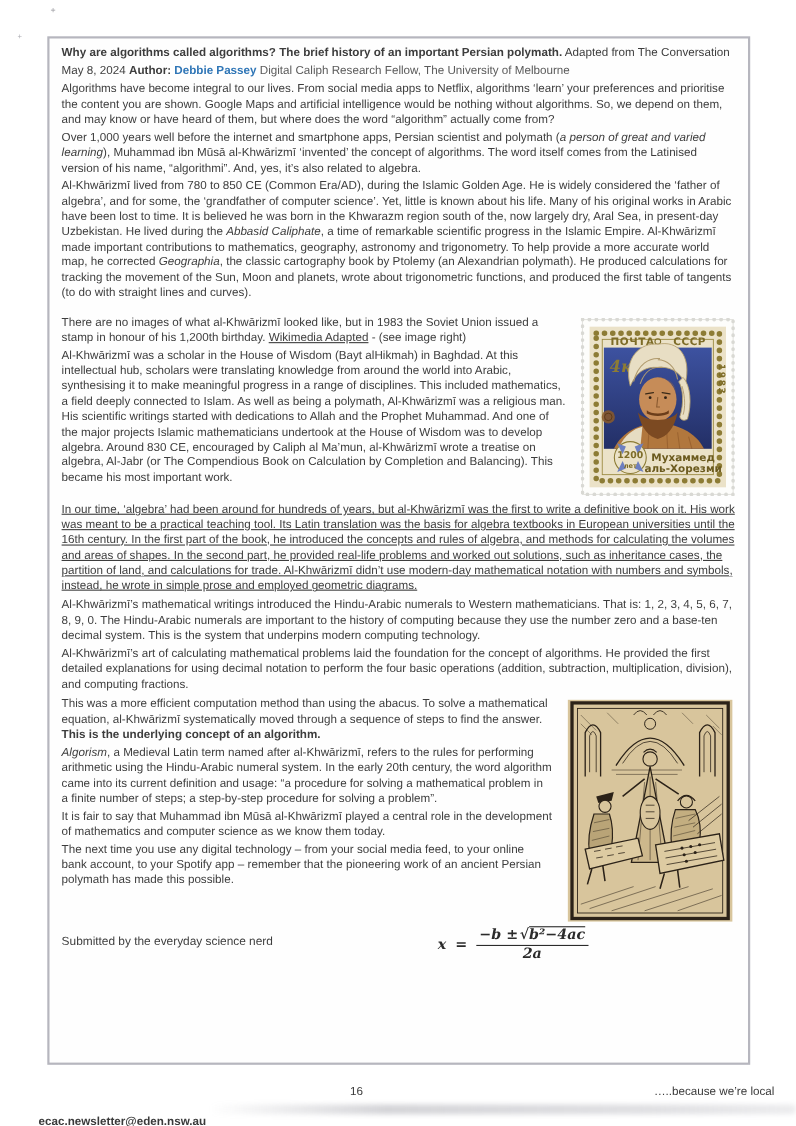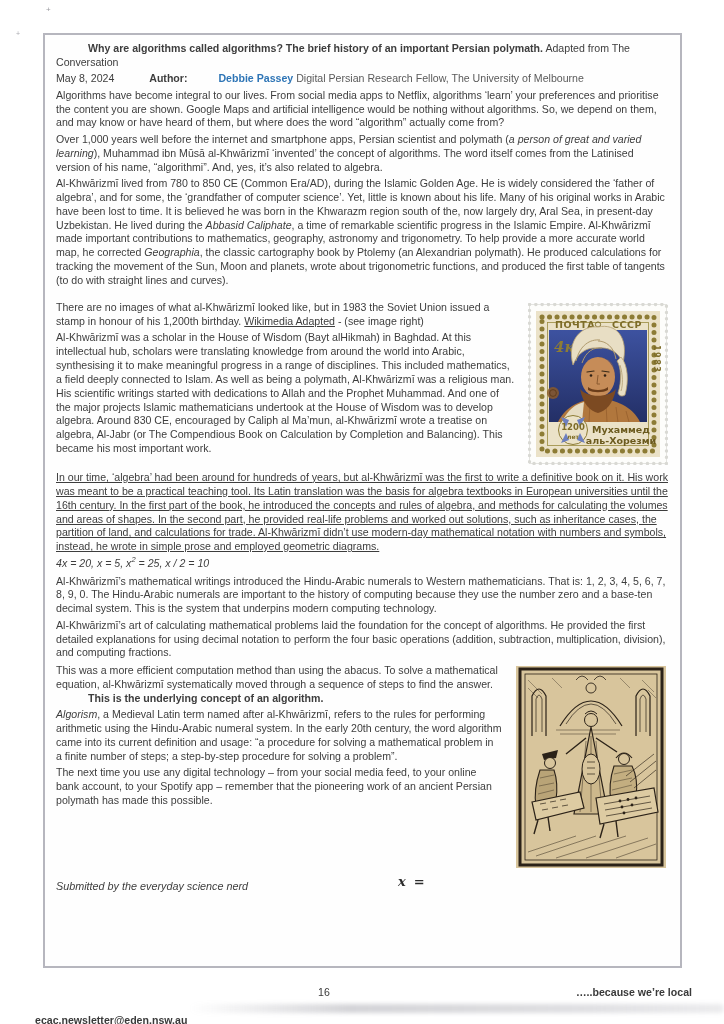--- a/index.html
+++ b/index.html
@@ -12,73 +12,73 @@
   .page{position:absolute;inset:0;}
   
   .speck{position:absolute;color:#9a9aa0;font-size:8px;line-height:8px;}
   
   .frame{
     position:absolute;left:43px;top:33px;width:639px;height:935px;
     border:2px solid #b6b6be;background:#fefefe;
     box-sizing:border-box;padding:7px 10px 6px 11px;overflow:hidden;
   }
   .frame p{margin:0 0 2.5px 0;font-size:10.6px;line-height:1.31;}
-  .bold{font-weight:bold;margin-left:32px;}
+  .bold{font-weight:bold;}
   .it{font-style:italic;}
   .mut{color:#5a5a5a;}
-  .lnk{color:#2e75b6;font-weight:bold;margin-left:28px;}
+  .lnk{color:#2e75b6;font-weight:bold;}
   .und{text-decoration:underline;}
   .supit{font-style:italic;font-size:7.5px;vertical-align:super;line-height:0;}
   p.gap-top{margin-top:13px;}
   p.gap-sm{margin-top:4px;}
   p.clear-r{clear:right;text-decoration:underline;}
   
   figure{margin:0;}
   .stamp-fig{float:right;width:140px;height:162px;margin:2px 2px 6px 12px;}
   .woodcut-fig{float:right;width:150px;height:202px;margin:2px 4px 6px 14px;}
   
   .sig-row{display:flex;align-items:flex-start;clear:both;margin-top:6px;}
-  .sig-text{font-style:italic;font-size:10.8px;color:#3d3d3d;padding-top:6px;}
+  .sig-text{font-size:10.8px;color:#3d3d3d;padding-top:6px;}
   .formula{
     margin-left:150px;display:flex;align-items:center;gap:8px;
     font-family:"DejaVu Serif","Liberation Serif",serif;font-style:italic;
     font-size:13px;color:#2b2b2b;font-weight:bold;
   }
   .frac{display:inline-flex;flex-direction:column;align-items:center;line-height:1.1;}
   .frac .num{border-bottom:1.4px solid #2b2b2b;padding:0 3px 1px 3px;}
   .frac .den{padding-top:1px;}
   .sqrt-sign{font-style:normal;}
   .radicand{border-top:1.4px solid #2b2b2b;padding-top:0px;}
   
   .footer{
     position:absolute;left:0;top:986px;width:724px;height:20px;
     font-size:10.6px;color:#3a3a3a;
   }
   .footer .email{position:absolute;left:35px;font-weight:bold;margin-top:28px;}
   .footer .pageno{position:absolute;left:0;width:648px;text-align:center;}
-  .footer .tagline{position:absolute;right:32px;font-weight:bold;}
+  .footer .tagline{position:absolute;right:20px;font-weight:normal;}
   .scan-shadow{
     position:absolute;left:190px;top:1004px;width:534px;height:9px;
     background:linear-gradient(to right,rgba(140,140,150,0),rgba(140,140,150,.38) 30%,rgba(150,150,160,.30) 75%,rgba(150,150,160,.18));
     filter:blur(2.2px);border-radius:4px;
   }
 </style>
 </head>
 <body>
 
 <div class="page">
 
   <span class="speck" style="left:46px;top:6px;">+</span>
   <span class="speck" style="left:16px;top:30px;font-size:7px;color:#aaaab0;">+</span>
 
   <div class="frame">
 
     <div id="header">
         <p><span class="bold">Why are algorithms called algorithms? The brief history of an important Persian polymath.</span><span> Adapted from The Conversation</span></p>
-        <p><span>May 8, 2024 </span><span class="bold">Author: </span><span class="lnk">Debbie Passey</span><span class="mut"> Digital Persian Research Fellow, The University of Melbourne</span></p>
+        <p><span>May 8, 2024 </span><span class="bold">Author: </span><span class="lnk">Debbie Passey</span><span class="mut"> Digital Caliph Research Fellow, The University of Melbourne</span></p>
       </div>
     <div id="sec1">
         <p><span>Algorithms have become integral to our lives. From social media apps to Netflix, algorithms ‘learn’ your preferences and prioritise the content you are shown. Google Maps and artificial intelligence would be nothing without algorithms. So, we depend on them, and may know or have heard of them, but where does the word “algorithm” actually come from?</span></p>
         <p><span>Over 1,000 years well before the internet and smartphone apps, Persian scientist and polymath (</span><span class="it">a person of great and varied learning</span><span>), Muhammad ibn Mūsā al-Khwārizmī ‘invented’ the concept of algorithms. The word itself comes from the Latinised version of his name, “algorithmi”. And, yes, it’s also related to algebra.</span></p>
         <p><span>Al-Khwārizmī lived from 780 to 850 CE (Common Era/AD), during the Islamic Golden Age. He is widely considered the ‘father of algebra’, and for some, the ‘grandfather of computer science’. Yet, little is known about his life. Many of his original works in Arabic have been lost to time. It is believed he was born in the Khwarazm region south of the, now largely dry, Aral Sea, in present-day Uzbekistan. He lived during the </span><span class="it">Abbasid Caliphate</span><span>, a time of remarkable scientific progress in the Islamic Empire. Al-Khwārizmī made important contributions to mathematics, geography, astronomy and trigonometry. To help provide a more accurate world map, he corrected </span><span class="it">Geographia</span><span>, the classic cartography book by Ptolemy (an Alexandrian polymath). He produced calculations for tracking the movement of the Sun, Moon and planets, wrote about trigonometric functions, and produced the first table of tangents (to do with straight lines and curves).</span></p>
       </div>
 
     <div id="sec2">
       <figure class="stamp-fig">
         <svg width="140" height="162" viewBox="0 0 140 162">
@@ -148,21 +148,20 @@
             <text x="45" y="136" text-anchor="middle" font-family="DejaVu Sans, sans-serif" font-size="6" font-weight="bold" fill="#7d6c28">лет</text>
           </g>
 
           <text x="93" y="130" text-anchor="middle" font-family="DejaVu Sans, sans-serif" font-size="9.5" font-weight="bold" fill="#6b5a1e">Мухаммед</text>
           <text x="93" y="140.5" text-anchor="middle" font-family="DejaVu Sans, sans-serif" font-size="9.5" font-weight="bold" fill="#6b5a1e">аль-Хорезми</text>
         </svg>
       </figure>
     <p class="gap-top"><span>There are no images of what al-Khwārizmī looked like, but in 1983 the Soviet Union issued a stamp in honour of his 1,200th birthday. </span><span class="und">Wikimedia Adapted</span><span> - (see image right)</span></p>
         <p><span>Al-Khwārizmī was a scholar in the House of Wisdom (Bayt alHikmah) in Baghdad. At this intellectual hub, scholars were translating knowledge from around the world into Arabic, synthesising it to make meaningful progress in a range of disciplines. This included mathematics, a field deeply connected to Islam. As well as being a polymath, Al-Khwārizmī was a religious man. His scientific writings started with dedications to Allah and the Prophet Muhammad. And one of the major projects Islamic mathematicians undertook at the House of Wisdom was to develop algebra. Around 830 CE, encouraged by Caliph al Ma’mun, al-Khwārizmī wrote a treatise on algebra, Al-Jabr (or The Compendious Book on Calculation by Completion and Balancing). This became his most important work.</span></p>
         <p class="clear-r"><span>In our time, ‘algebra’ had been around for hundreds of years, but al-Khwārizmī was the first to write a definitive book on it. His work was meant to be a practical teaching tool. Its Latin translation was the basis for algebra textbooks in European universities until the 16th century. In the first part of the book, he introduced the concepts and rules of algebra, and methods for calculating the volumes and areas of shapes. In the second part, he provided real-life problems and worked out solutions, such as inheritance cases, the partition of land, and calculations for trade. Al-Khwārizmī didn’t use modern-day mathematical notation with numbers and symbols, instead, he wrote in simple prose and employed geometric diagrams.</span></p>
-        <p><span class="it">4x = 20, x = 5, x</span><span class="supit">2</span><span class="it"> = 25, x / 2 = 10</span></p>
         <p class="gap-sm"><span>Al-Khwārizmī’s mathematical writings introduced the Hindu-Arabic numerals to Western mathematicians. That is: 1, 2, 3, 4, 5, 6, 7, 8, 9, 0. The Hindu-Arabic numerals are important to the history of computing because they use the number zero and a base-ten decimal system. This is the system that underpins modern computing technology.</span></p>
         <p><span>Al-Khwārizmī’s art of calculating mathematical problems laid the foundation for the concept of algorithms. He provided the first detailed explanations for using decimal notation to perform the four basic operations (addition, subtraction, multiplication, division), and computing fractions.</span></p>
       </div>
 
     <div id="sec3">
       <figure class="woodcut-fig">
         <svg width="150" height="202" viewBox="0 0 150 202">
           <rect x="0" y="0" width="150" height="202" fill="#d8c59c"></rect>
           <rect x="4" y="3" width="142" height="196" fill="none" stroke="#2b2218" stroke-width="3"></rect>
           <rect x="9" y="8" width="132" height="186" fill="none" stroke="#2b2218" stroke-width="0.8"></rect>
@@ -235,28 +234,33 @@
             <path d="M88,158 l-4,14 M100,155 l2,16" stroke="#2b2218" stroke-width="1.4"></path>
           </g>
           <g stroke="#2b2218" stroke-width="0.6" opacity="0.8">
             <path d="M12,186 L60,170 M20,190 L80,170 M40,192 L110,170 M70,192 L132,172 M100,192 L140,178"></path>
             <path d="M110,110 L138,88 M114,116 L140,95 M118,122 L140,104" stroke-width="0.8"></path>
           </g>
         </svg>
       </figure>
         <p class="gap-sm"><span>This was a more efficient computation method than using the abacus. To solve a mathematical equation, al-Khwārizmī systematically moved through a sequence of steps to find the answer. </span><span class="bold">This is the underlying concept of an algorithm.</span></p>
         <p><span class="it">Algorism</span><span>, a Medieval Latin term named after al-Khwārizmī, refers to the rules for performing arithmetic using the Hindu-Arabic numeral system. In the early 20th century, the word algorithm came into its current definition and usage: “a procedure for solving a mathematical problem in a finite number of steps; a step-by-step procedure for solving a problem”.</span></p>
+        <p><span>It is fair to say that Muhammad ibn Mūsā al-Khwārizmī played a central role in the development of mathematics and computer science as we know them today.</span></p>
         <p><span>The next time you use any digital technology – from your social media feed, to your online bank account, to your Spotify app – remember that the pioneering work of an ancient Persian polymath has made this possible.</span></p>
       </div>
 
     <div class="sig-row">
       <span class="sig-text">Submitted by the everyday science nerd</span>
       <span class="formula">
         <span>x</span>
         <span>=</span>
+        <span class="frac">
+          <span class="num"><span>−b ±</span> <span class="sqrt-sign">√</span><span class="radicand">b²−4ac</span></span>
+          <span class="den">2a</span>
+        </span>
       </span>
     </div>
 
   </div>
 
   <div class="footer">
     <span class="email">ecac.newsletter@eden.nsw.au</span>
     <span class="pageno">16</span>
     <span class="tagline">…..because we’re local</span>
   </div>

